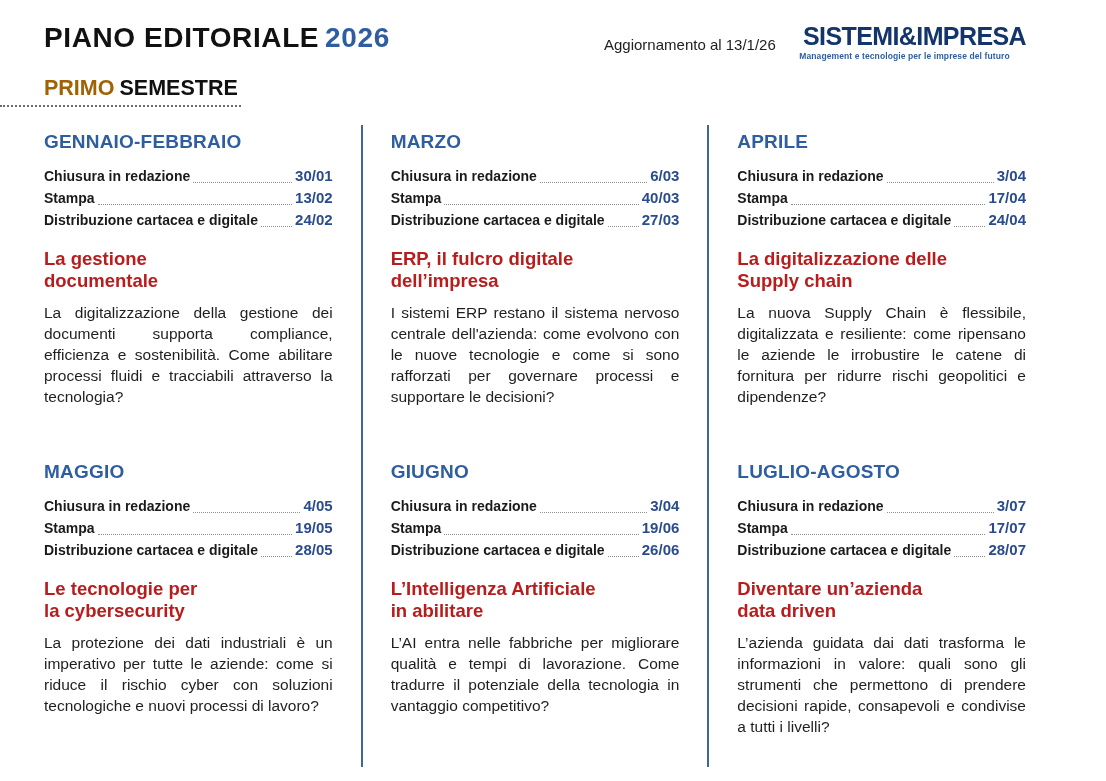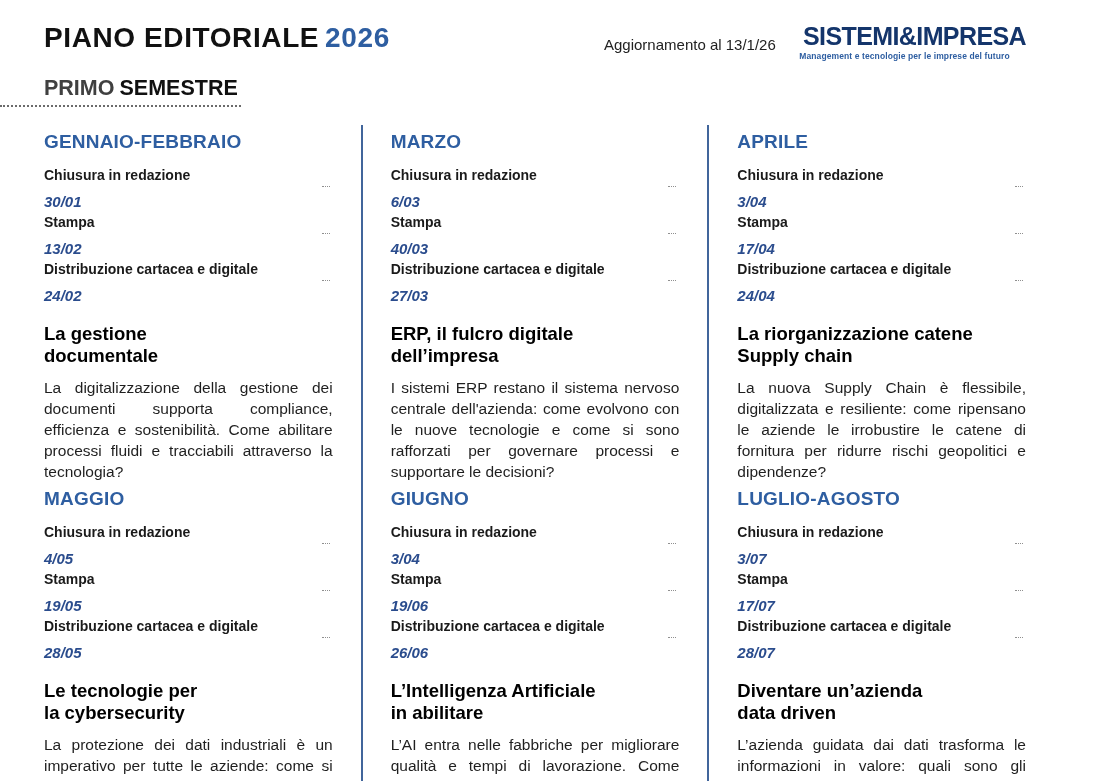--- a/index.html
+++ b/index.html
@@ -32,21 +32,21 @@
   .logo-tagline{
     font-size:8.5px;font-weight:700;color:#2e5ea1;margin-top:2px;
     letter-spacing:0.1px;
     text-align:center;
   }
   
   .semester{
     position:absolute;left:44px;top:76px;margin:0;
     font-size:21.5px;font-weight:700;color:#111;white-space:nowrap;
   }
-  .semester .blue{color:#404040;margin-right:5px;}
+  .semester .blue{color:#a16207;margin-right:5px;}
   .dotted-rule{
     position:absolute;left:0;top:105px;width:241px;height:0;
     border-bottom:2px dotted #6b6b6b;
   }
   
   .grid{
     position:absolute;left:44px;right:44px;top:125px;
   }
   .row{
     display:grid;
@@ -56,36 +56,36 @@
   .row-1{min-height:330px;}
   .row-2{min-height:312px;}
   .vdiv{width:2px;background:#41659b;}
   
   .cell{min-width:0;}
   .month{
     margin:6px 0 12px 0;
     font-size:19px;font-weight:700;color:#2e5ea1;letter-spacing:0.2px;
   }
   .srow{
-    display:flex;align-items:baseline;line-height:21px;flex-direction:column;
+    display:flex;align-items:baseline;line-height:21px;
   }
   .slabel{
     font-size:14px;font-weight:700;color:#1a1a1a;white-space:nowrap;
   }
   .leader{
     flex:1;align-self:flex-end;
     border-bottom:1px dotted #8f8f8f;
     margin:0 3px 4px 3px;min-width:8px;
   }
   .sdate{
-    font-size:15px;font-weight:700;color:#2a4c8d;white-space:nowrap;font-style:italic;
+    font-size:15px;font-weight:700;color:#2a4c8d;white-space:nowrap;
   }
   .atitle{
     margin:17px 0 0 0;
-    font-size:18.5px;line-height:22px;font-weight:700;color:#000000;
+    font-size:18.5px;line-height:22px;font-weight:700;color:#b91c1c;
     white-space:pre-line;
   }
   .abody{
     margin:10px 0 0 0;
     font-size:15.5px;line-height:21px;color:#1f1f1f;
     text-align:justify;
   }
 </style>
 </head>
 <body>
@@ -166,21 +166,21 @@
         <div class="srow">
           <span class="slabel">Stampa</span>
           <span class="leader"></span>
           <span class="sdate">17/04</span>
         </div>
         <div class="srow">
           <span class="slabel">Distribuzione cartacea e digitale</span>
           <span class="leader"></span>
           <span class="sdate">24/04</span>
         </div>
-        <h4 class="atitle">La riorganizzazione catene
+        <h4 class="atitle">La digitalizzazione delle
 Supply chain</h4>
         <p class="abody">La nuova Supply Chain è flessibile, digitalizzata e resiliente: come ripensano le aziende le irrobustire le catene di fornitura per ridurre rischi geopolitici e dipendenze?</p>
       </section>
 
     </div>
 
     <div class="row row-2">
 
       <section class="cell">
         <h3 class="month">MAGGIO</h3>

